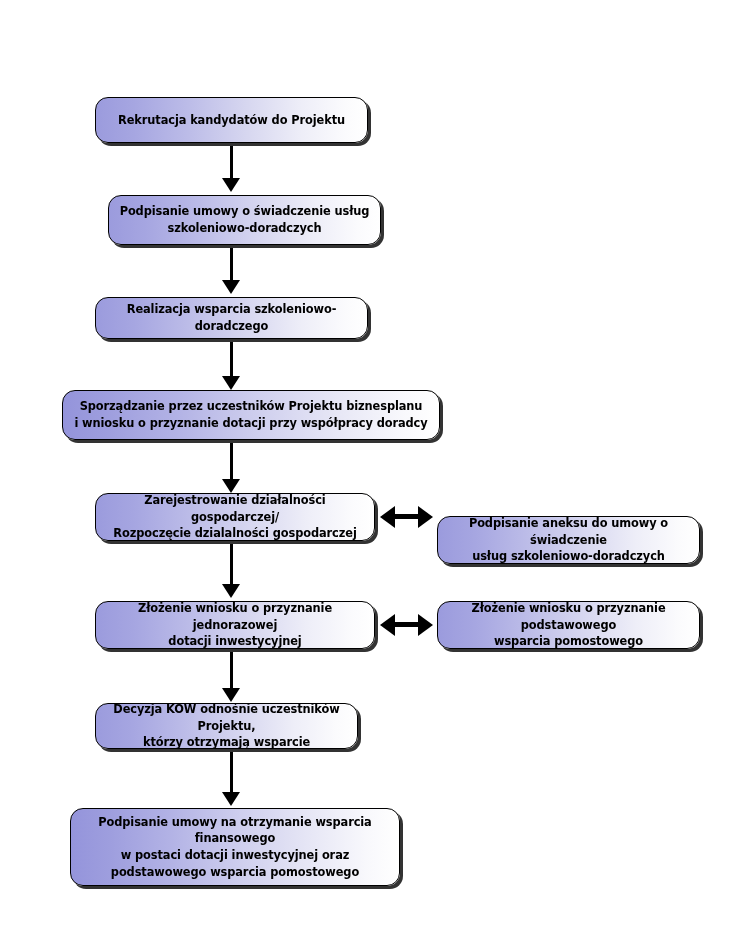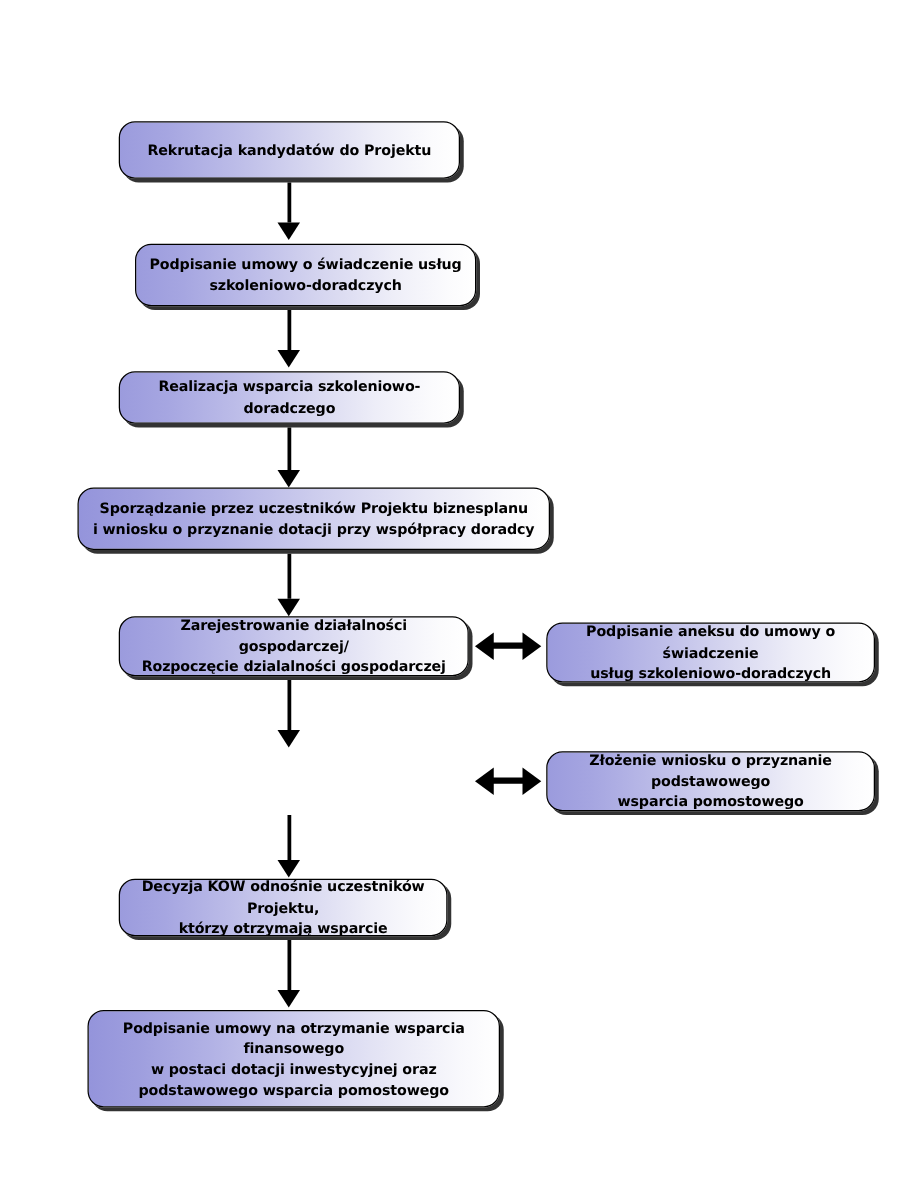--- a/index.html
+++ b/index.html
@@ -159,29 +159,32 @@
   <div class="node" style="left:95px; top:493px; width:280px; height:48px;">
     <span class="txt"><span>Zarejestrowanie działalności gospodarczej/</span><br><span>Rozpoczęcie dzialalności gospodarczej</span></span>
   </div>
 
   <div class="harrow" style="left:380px; top:506px; width:53px;">
     <div class="hleft"></div>
     <div class="hshaft" style="left:14px; right:14px; width:25px;"></div>
     <div class="hright"></div>
   </div>
 
-  <div class="node" style="left:437px; top:498px; width:263px; height:48px;">
+  <div class="node" style="left:437px; top:516px; width:263px; height:48px;">
     <span class="txt"><span>Podpisanie aneksu do umowy o  świadczenie</span><br><span>usług szkoleniowo-doradczych</span></span>
   </div>
 
   <div class="varrow" style="left:222px; top:544px; height:54px;">
     <div class="shaft" style="height:40px;"></div>
     <div class="head" style="top:40px;"></div>
   </div>
 
+  <div class="node" style="left:95px; top:601px; width:280px; height:48px;">
+    <span class="txt"><span>Złożenie wniosku o przyznanie jednorazowej</span><br><span>dotacji inwestycyjnej</span></span>
+  </div>
 
   <div class="harrow" style="left:380px; top:614px; width:53px;">
     <div class="hleft"></div>
     <div class="hshaft" style="left:14px; right:14px; width:25px;"></div>
     <div class="hright"></div>
   </div>
 
   <div class="node" style="left:437px; top:601px; width:263px; height:48px;">
     <span class="txt"><span>Złożenie wniosku o przyznanie podstawowego</span><br><span>wsparcia pomostowego</span></span>
   </div>

